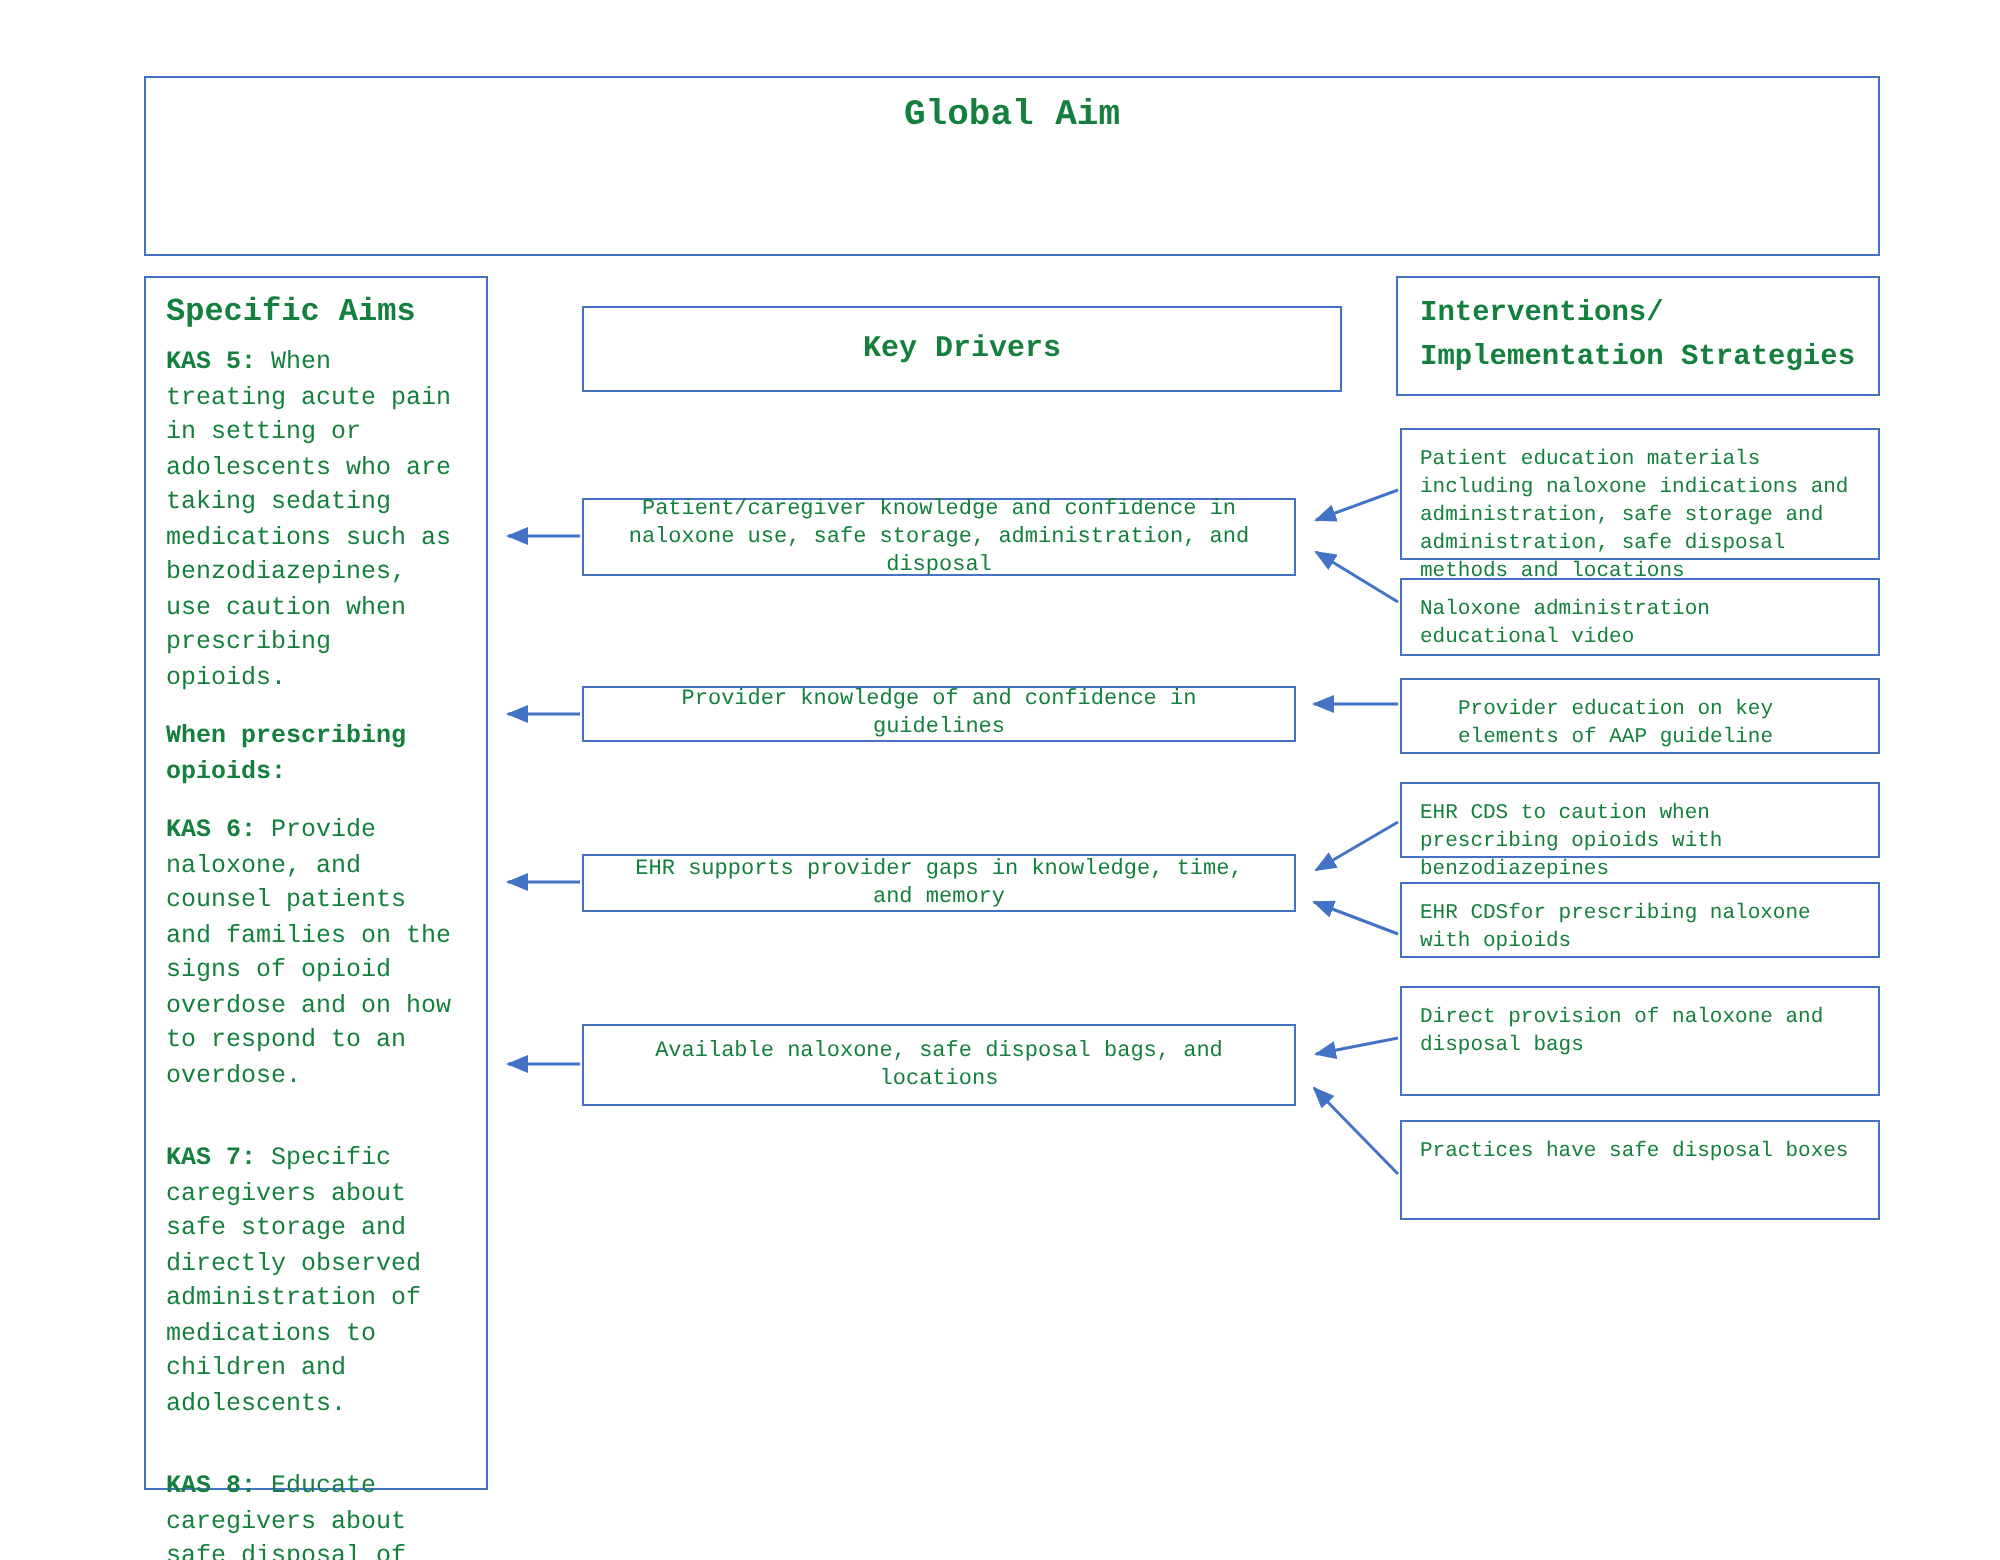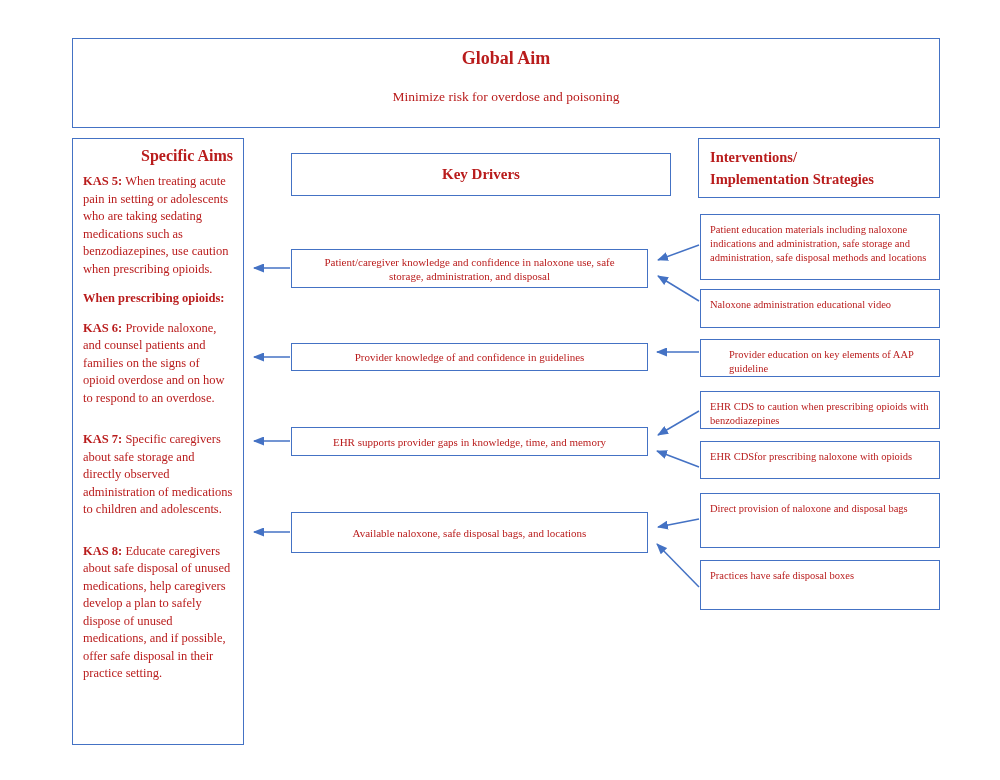--- a/index.html
+++ b/index.html
@@ -1,38 +1,38 @@
 <!DOCTYPE html>
 <html><head>
 <meta charset="utf-8">
 <style>
   html, body { margin: 0; padding: 0; background: #ffffff; }
   .canvas {
     position: relative;
     width: 1000px;
     height: 780px;
     background: #ffffff;
-    font-family: Liberation Serif, serif;
-    color: #b91c1c;
+    font-family: Liberation Mono, monospace;
+    color: #15803d;
     overflow: hidden;
   }
   .box {
     position: absolute;
     background: #ffffff;
     border: 1.5px solid #4472C4;
     box-sizing: border-box;
   }
   
   .global-aim { left: 72px; top: 38px; width: 868px; height: 90px; text-align: center; }
   .global-aim .title { font-size: 18px; font-weight: bold; margin-top: 9px; }
   .global-aim .subtitle { font-size: 13.5px; margin-top: 20px; }
 
   
   .specific-aims { left: 72px; top: 138px; width: 172px; height: 607px; padding: 6px 10px; }
-  .specific-aims .title { font-size: 16px; font-weight: bold; text-align: right; margin: 2px 0 8px 0; }
+  .specific-aims .title { font-size: 16px; font-weight: bold; text-align: left; margin: 2px 0 8px 0; }
   .specific-aims p { font-size: 12.5px; line-height: 17.5px; margin: 0 0 12px 0; }
   .specific-aims p.gap { margin-bottom: 24px; }
   .specific-aims .b { font-weight: bold; }
 
   
   .kd-header { left: 291px; top: 153px; width: 380px; height: 43px;
     display: flex; align-items: center; justify-content: center; }
   .kd-header .title { font-size: 15px; font-weight: bold; }
   .driver { left: 291px; width: 357px; display: flex; align-items: center; justify-content: center;
     text-align: center; font-size: 11px; line-height: 14px; padding: 2px 20px; }
@@ -76,21 +76,20 @@
     <line x1="699" y1="301" x2="658" y2="276" stroke="#4472C4" stroke-width="1.5" marker-end="url(#arrh)"></line>
     <line x1="699" y1="352" x2="657" y2="352" stroke="#4472C4" stroke-width="1.5" marker-end="url(#arrh)"></line>
     <line x1="699" y1="411" x2="658" y2="435" stroke="#4472C4" stroke-width="1.5" marker-end="url(#arrh)"></line>
     <line x1="699" y1="467" x2="657" y2="451" stroke="#4472C4" stroke-width="1.5" marker-end="url(#arrh)"></line>
     <line x1="699" y1="519" x2="658" y2="527" stroke="#4472C4" stroke-width="1.5" marker-end="url(#arrh)"></line>
     <line x1="699" y1="587" x2="657" y2="544" stroke="#4472C4" stroke-width="1.5" marker-end="url(#arrh)"></line>
   </svg>
 
   <div class="box global-aim">
     <div class="title">Global Aim</div>
-    <div class="subtitle">Minimize risk for overdose and poisoning</div>
   </div>
 
   <div class="box specific-aims">
     <div class="title">Specific Aims</div>
     <p><span class="b">KAS 5:</span><span> When treating acute pain in setting or adolescents who are taking sedating medications such as benzodiazepines, use caution when prescribing opioids.</span></p>
     <p><span class="b">When prescribing opioids:</span><span></span></p>
     <p class="gap"><span class="b">KAS 6:</span><span> Provide naloxone, and counsel patients and families on the signs of opioid overdose and on how to respond to an overdose.</span></p>
     <p class="gap"><span class="b">KAS 7:</span><span> Specific caregivers about safe storage and directly observed administration of medications to children and adolescents.</span></p>
     <p><span class="b">KAS 8:</span><span> Educate caregivers about safe disposal of unused medications, help caregivers develop a plan to safely dispose of unused medications, and if possible, offer safe disposal in their practice setting.</span></p>
   </div>

